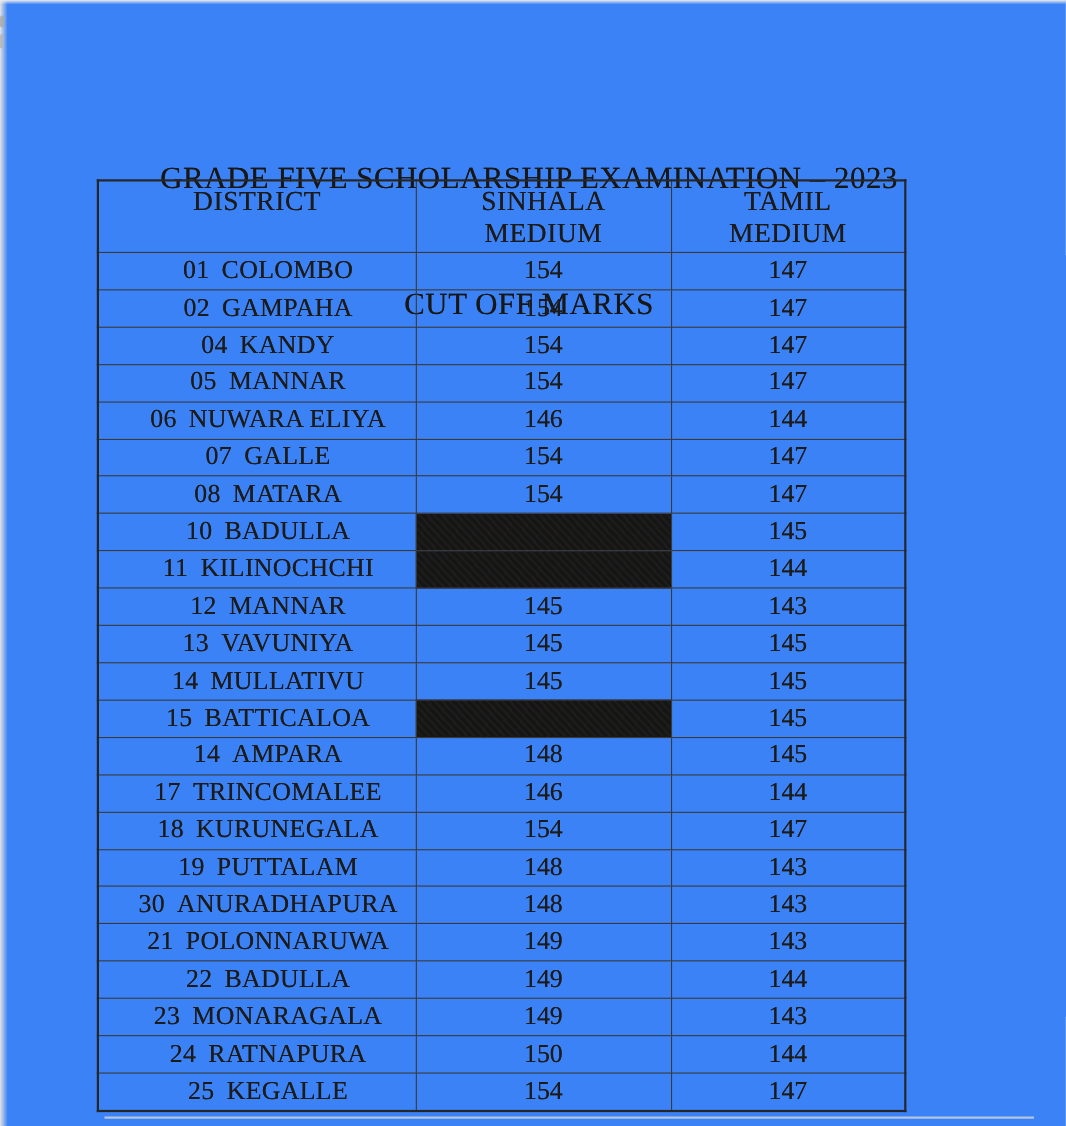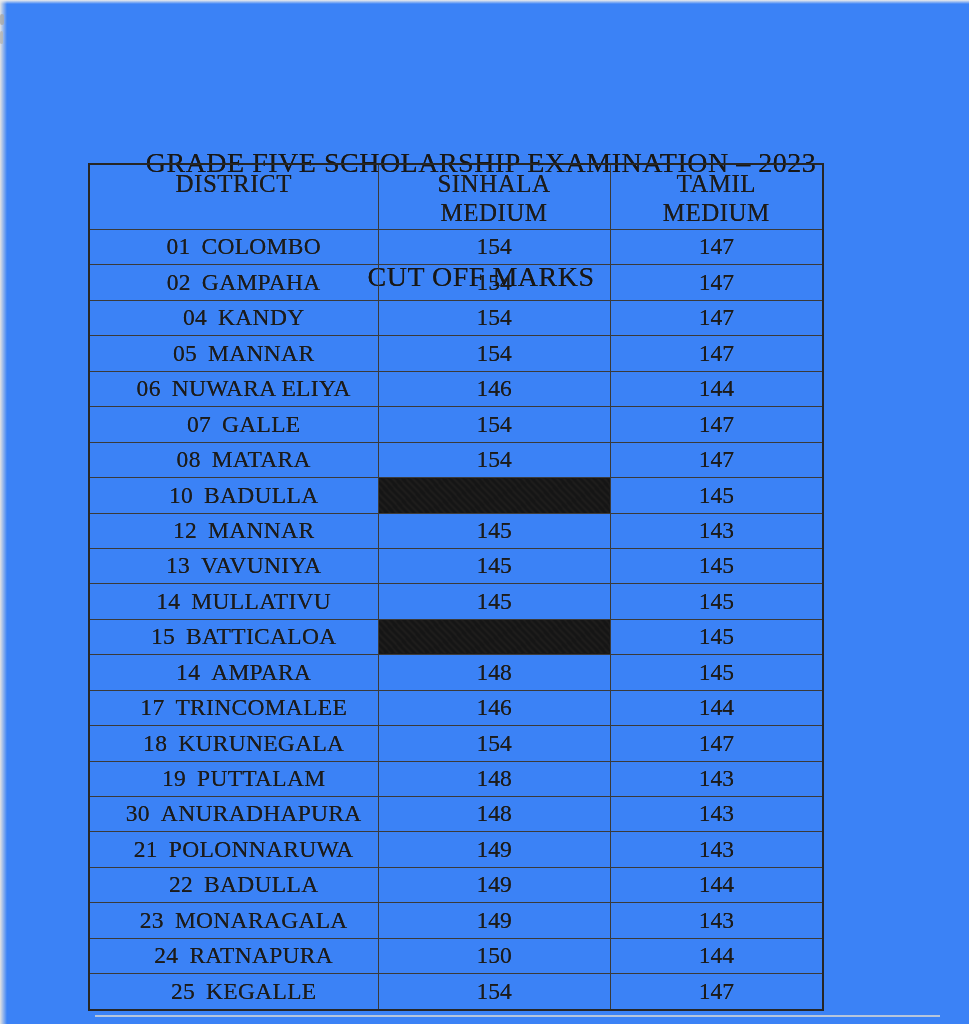--- a/index.html
+++ b/index.html
@@ -187,20 +187,25 @@
           <td class="district"><span class="row-no">08</span><span class="row-name">MATARA</span></td>
           <td class="mark">154</td>
           <td class="mark">147</td>
         </tr>
         <tr>
           <td class="district"><span class="row-no">10</span><span class="row-name">BADULLA</span></td>
           <td class="mark redacted"></td>
           <td class="mark">145</td>
         </tr>
         <tr>
+          <td class="district"><span class="row-no">11</span><span class="row-name">KILINOCHCHI</span></td>
+          <td class="mark redacted"></td>
+          <td class="mark">144</td>
+        </tr>
+        <tr>
           <td class="district"><span class="row-no">12</span><span class="row-name">MANNAR</span></td>
           <td class="mark">145</td>
           <td class="mark">143</td>
         </tr>
         <tr>
           <td class="district"><span class="row-no">13</span><span class="row-name">VAVUNIYA</span></td>
           <td class="mark">145</td>
           <td class="mark">145</td>
         </tr>
         <tr>

